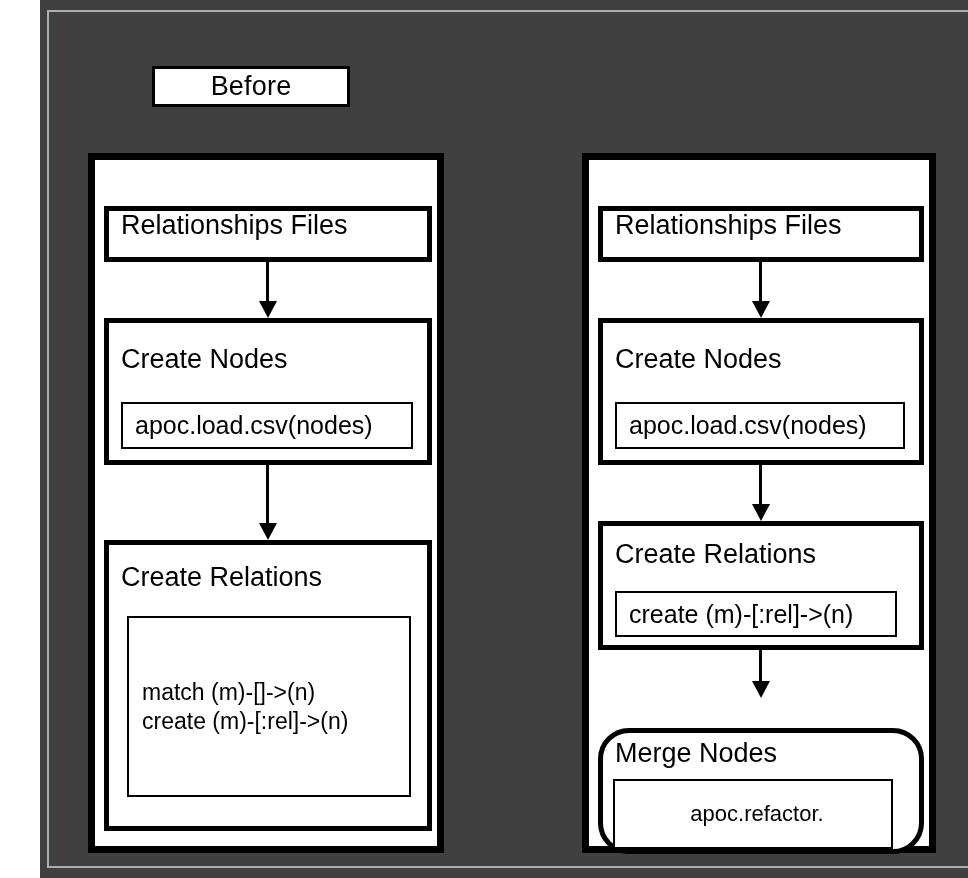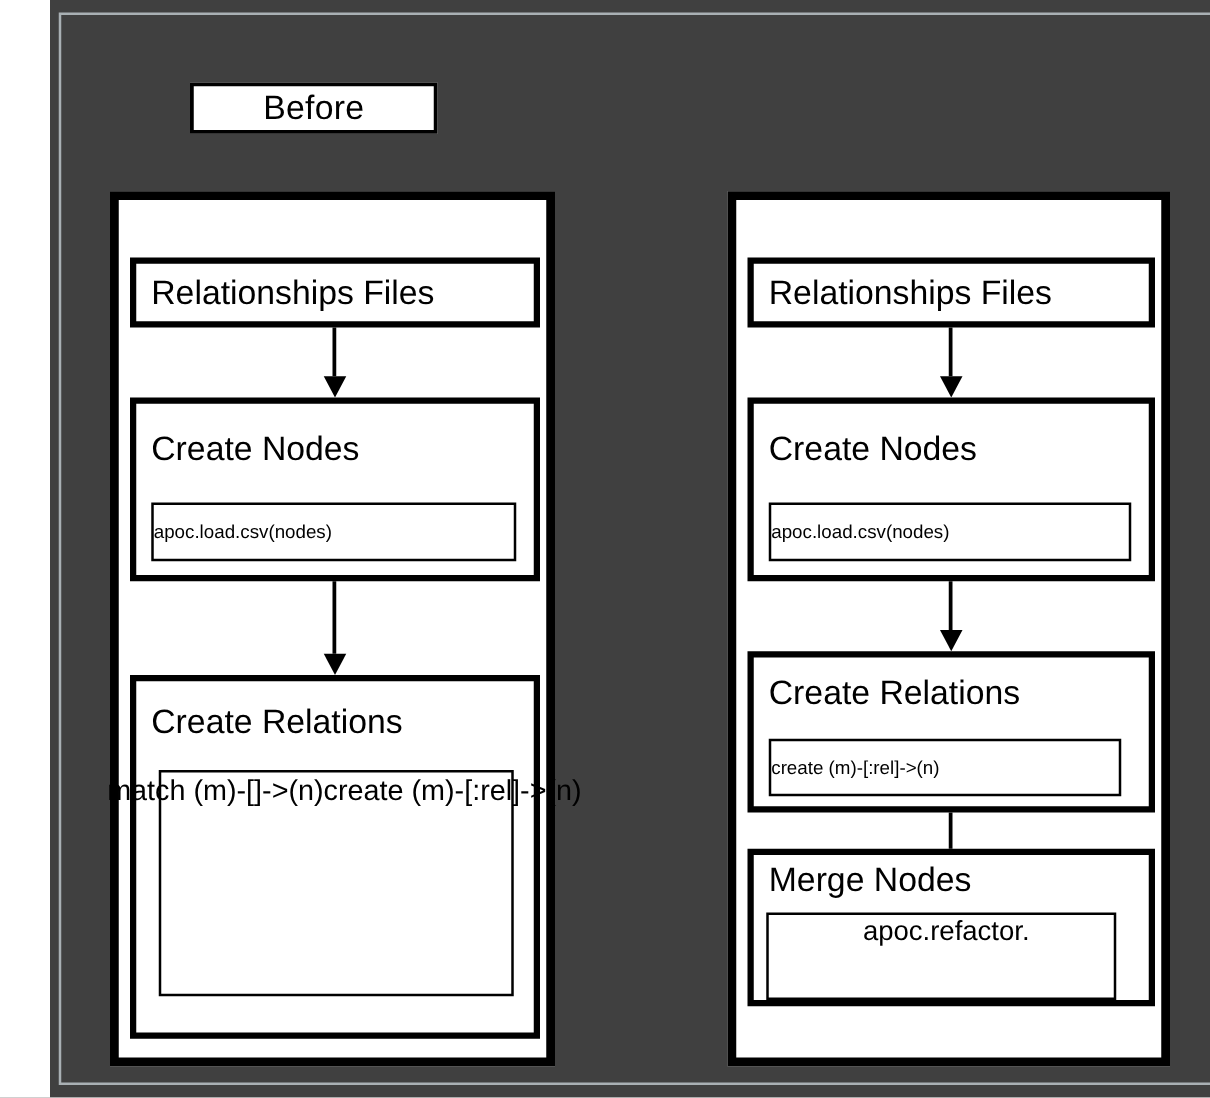--- a/index.html
+++ b/index.html
@@ -69,49 +69,49 @@
   .step-title {
     font-size: 27px;
     color: #000000;
     line-height: 1.05;
     white-space: nowrap;
   }
   .step-title-centerbox {
     position: absolute;
     left: 0; right: 0; top: 0; bottom: 0;
     display: flex;
+    align-items: flex-start;
+    padding-left: 12px;
+    box-sizing: border-box;
+  }
+
+  
+  .code-chip {
+    position: absolute;
+    border: 2px solid #000000;
+    background: #ffffff;
+    box-sizing: border-box;
+    font-size: 25px;
+    color: #000000;
+    display: flex;
     align-items: center;
     padding-left: 12px;
-    box-sizing: border-box;
-  }
-
-  
-  .code-chip {
-    position: absolute;
-    border: 2px solid #000000;
-    background: #ffffff;
-    box-sizing: border-box;
-    font-size: 15px;
-    color: #000000;
-    display: flex;
-    align-items: center;
-    padding-left: 0;
     white-space: nowrap;
   }
   .code-multiline {
     position: absolute;
     border: 2px solid #000000;
     background: #ffffff;
     box-sizing: border-box;
     font-size: 22px;
     color: #000000;
     line-height: 1.22;
     padding-left: 8px;
     display: flex;
-    flex-direction: row;
+    flex-direction: column;
     justify-content: center;
     white-space: pre;
   }
 
   
   .arrow {
     position: absolute;
     width: 18px;
   }
   .arrow .shaft {
@@ -209,24 +209,24 @@
         <span class="step-title">Create Relations</span>
       </div>
       <div class="code-chip" style="left:12px; top:65px; width:282px; height:46px;">create (m)-[:rel]-&gt;(n)</div>
     </div>
 
     <div class="arrow" style="left:163px; top:490px; height:48px;">
       <div class="shaft" style="height:31px;"></div>
       <div class="head"></div>
     </div>
 
-    <div class="step" style="left:9px; top:519px; width:326px; height:126px;">
+    <div class="step" style="left:9px; top:568px; width:326px; height:126px;border-radius:31px;">
       <div style="position:absolute; left:12px; top:6px;">
         <span class="step-title">Merge Nodes</span>
       </div>
-      <div class="code-multiline" style="left:10px; top:46px; width:280px; height:70px; font-size:22px; padding-left:8px;">
+      <div class="code-multiline" style="left:10px; top:46px; width:280px; height:70px; font-size:22px; padding-left:8px;text-align:center;">
         <span>apoc.refactor.</span>
       </div>
     </div>
 
   </div>
 
 </div>
 
 </body></html>

